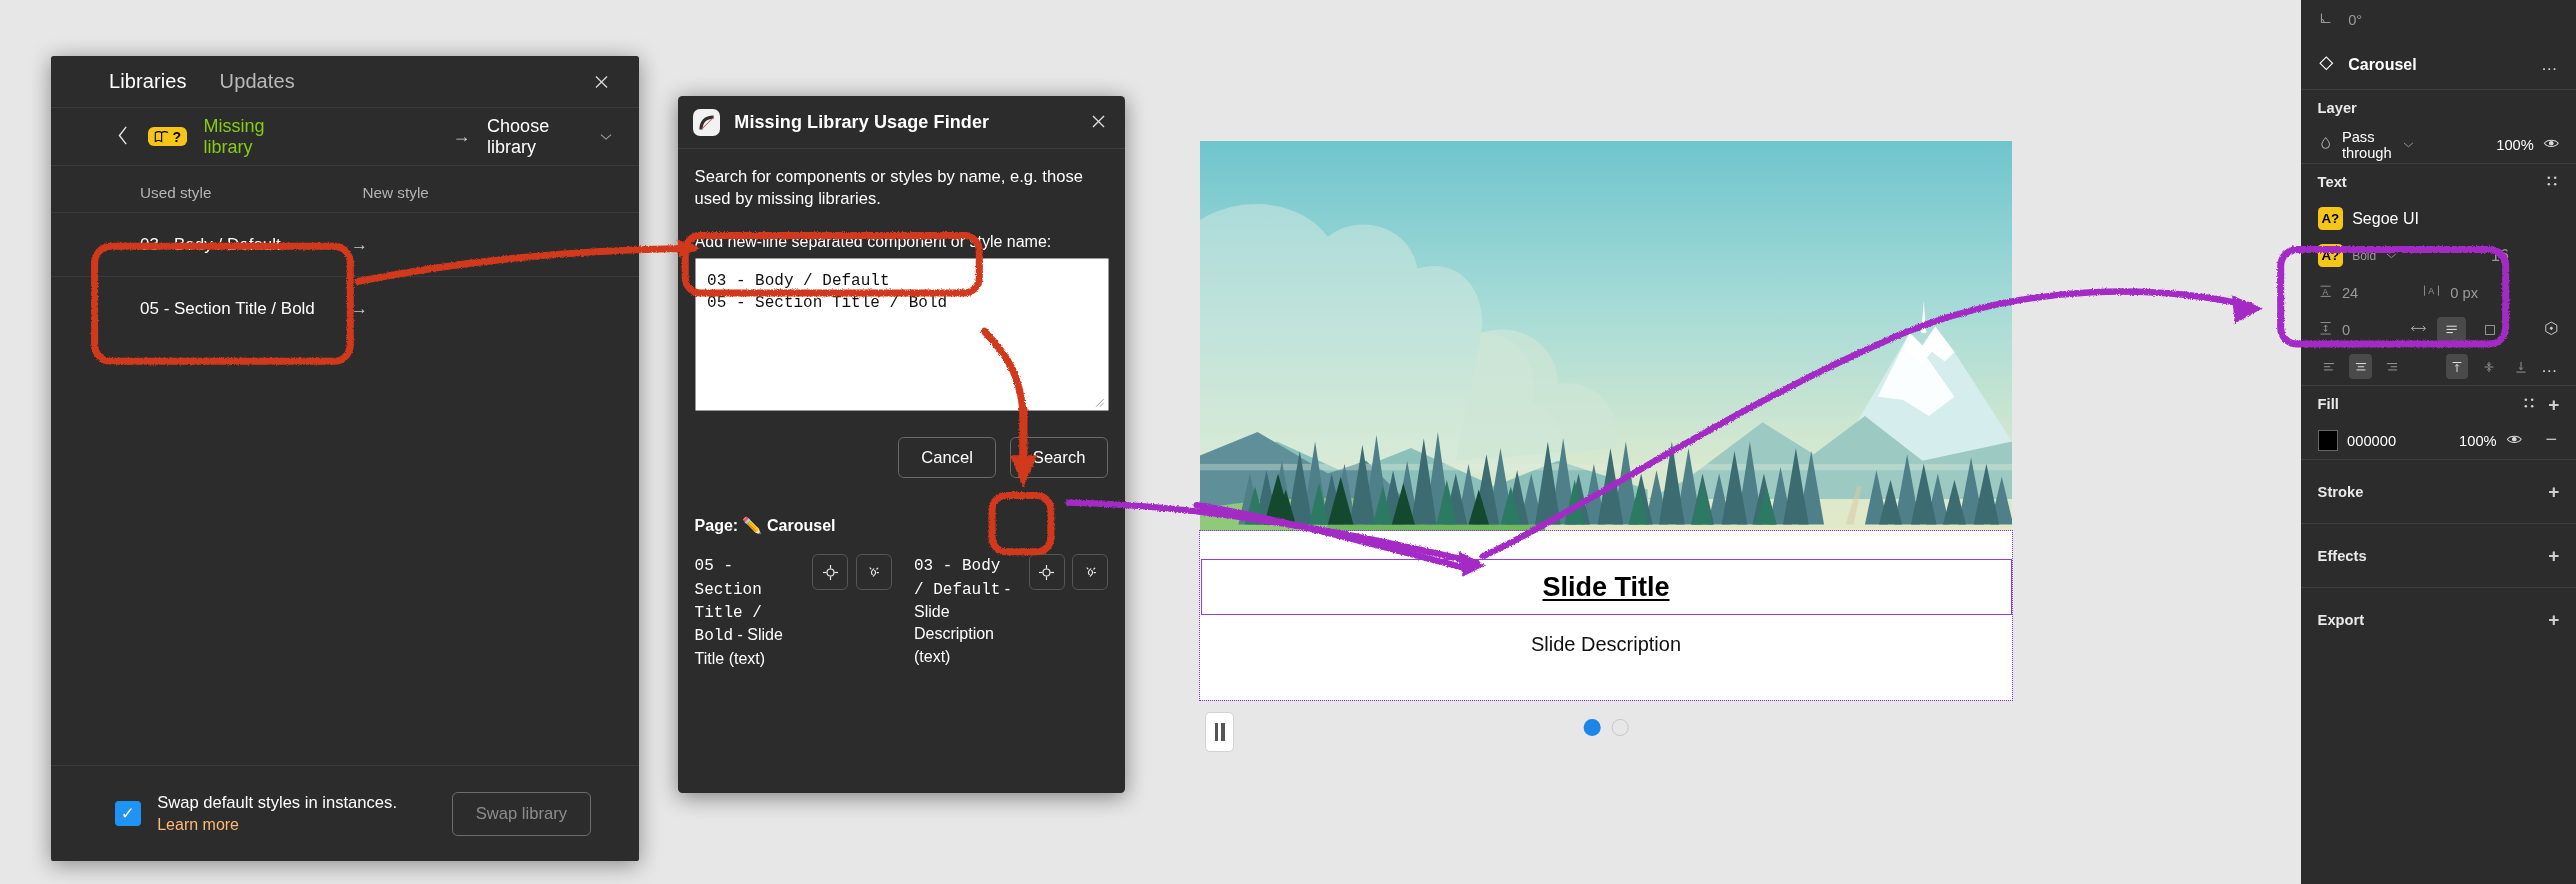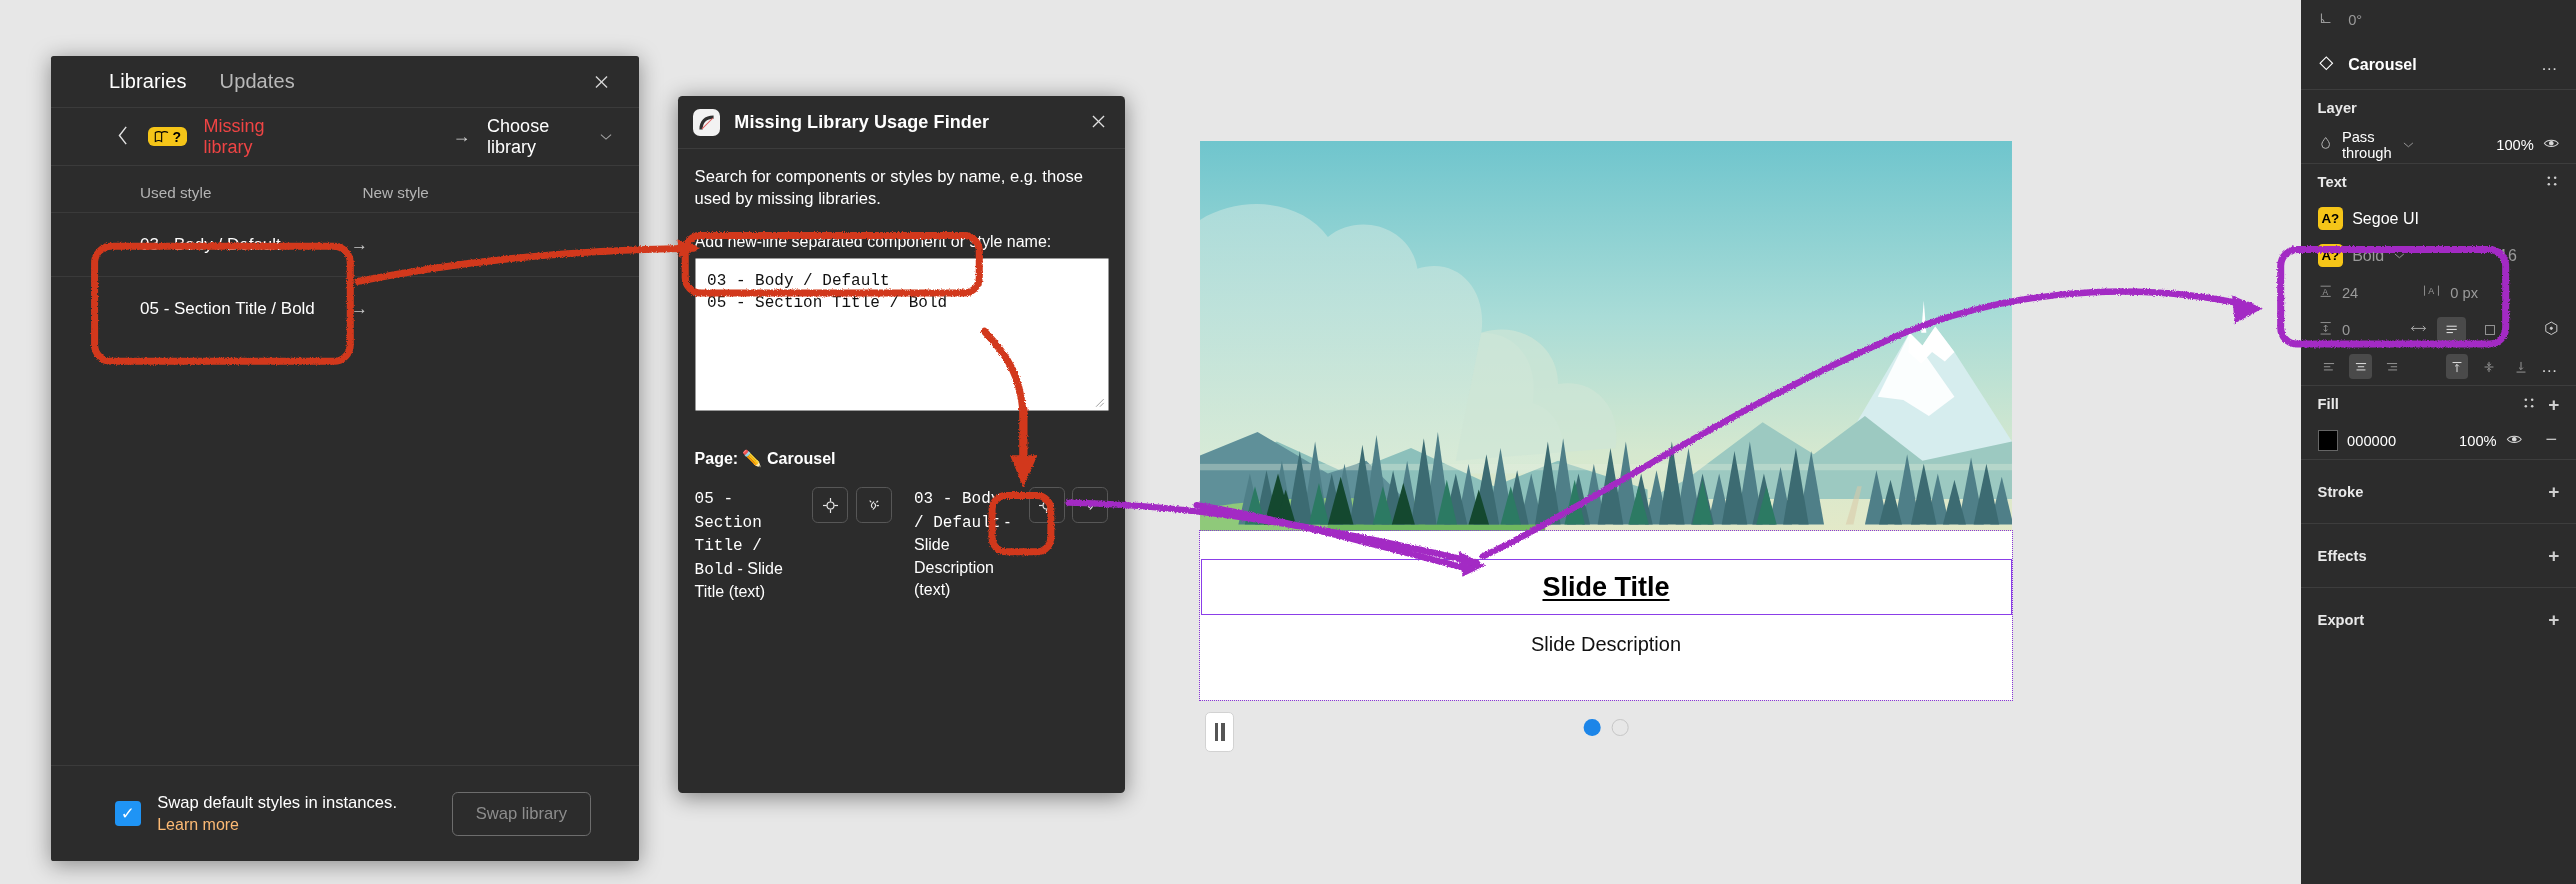--- a/index.html
+++ b/index.html
@@ -40,21 +40,21 @@
     border-bottom: 0.6px solid #3b3b3b;
     position: relative;
   }
   #back-chevron { color: #e2e2e2; width: 16.6px; }
   .lib-badge {
     background: #f5c518; color: #000;
     border-radius: 5.8px; padding: 2.6px 5.8px;
     display: inline-flex; align-items: center; gap: 1.9px;
     font-size: 14px; font-weight: bold; line-height: 1;
   }
-  #missing-lib-name { font-size: 18px; color: #ef4444; }
+  #missing-lib-name { font-size: 18px; color: #84cc16; }
   #bc-arrow { color: #cfcfcf; font-size: 18px; margin-left: 128px; }
   #choose-library { font-size: 18px; color: #fff; display: flex; align-items: center; gap: 9px; }
   #choose-library .chev { font-size: 12.8px; color: #a5a5a5; }
 
   #col-headers {
     display: flex; padding: 18px 0 10.2px 0; font-size: 15.3px; color: #b4b4b4;
   }
   #col-headers .c1 { width: 300px; padding-left: 89px; }
   #col-headers .c2 { padding-left: 11.5px; }
 
@@ -316,20 +316,24 @@
         <div id="pd-textarea">03 - Body / Default
 05 - Section Title / Bold</div>
         <span id="pd-resize">
           <svg width="14" height="14" viewBox="0 0 22 22" stroke="#8a8a8a" stroke-width="1.3">
             <line x1="20" y1="8" x2="8" y2="20"></line>
               <line x1="20" y1="14" x2="14" y2="20"></line>
           </svg>
         </span>
       </div>
 
+      <div id="pd-buttons">
+        <button class="pd-btn">Cancel</button>
+        <button class="pd-btn">Search</button>
+      </div>
 
       <div id="pd-page">
         <span>Page:</span>
         <span>✏️</span>
         <span>Carousel</span>
       </div>
 
       <div id="pd-results">
 
         <div class="res-row">
@@ -586,21 +590,21 @@
             </svg>
           </span>
         </span>
       </div>
       <div class="insp-row">
         <span class="fontbadge">A?</span>
         <span style="font-size:16px">Segoe UI</span>
       </div>
       <div class="insp-row">
         <span class="fontbadge">A?</span>
-        <span class="muted" style="font-size:16px">Bold</span>
+        <span class="muted" style="font-size:12px">Bold</span>
         <span class="chev-sm">
           <svg width="12.8" height="7.7" viewBox="0 0 20 12" fill="none" stroke="#9a9a9a" stroke-width="1.5">
               <polyline points="3,3 10,9 17,3"></polyline>
             </svg>
         </span>
         <span class="muted" style="margin-left:84px; font-size:16px">16</span>
       </div>
       <div class="insp-row">
         <span>
           <svg width="15.3" height="15.3" viewBox="0 0 24 24" fill="none" stroke="#9a9a9a" stroke-width="1.4" style="font-size:23px">

